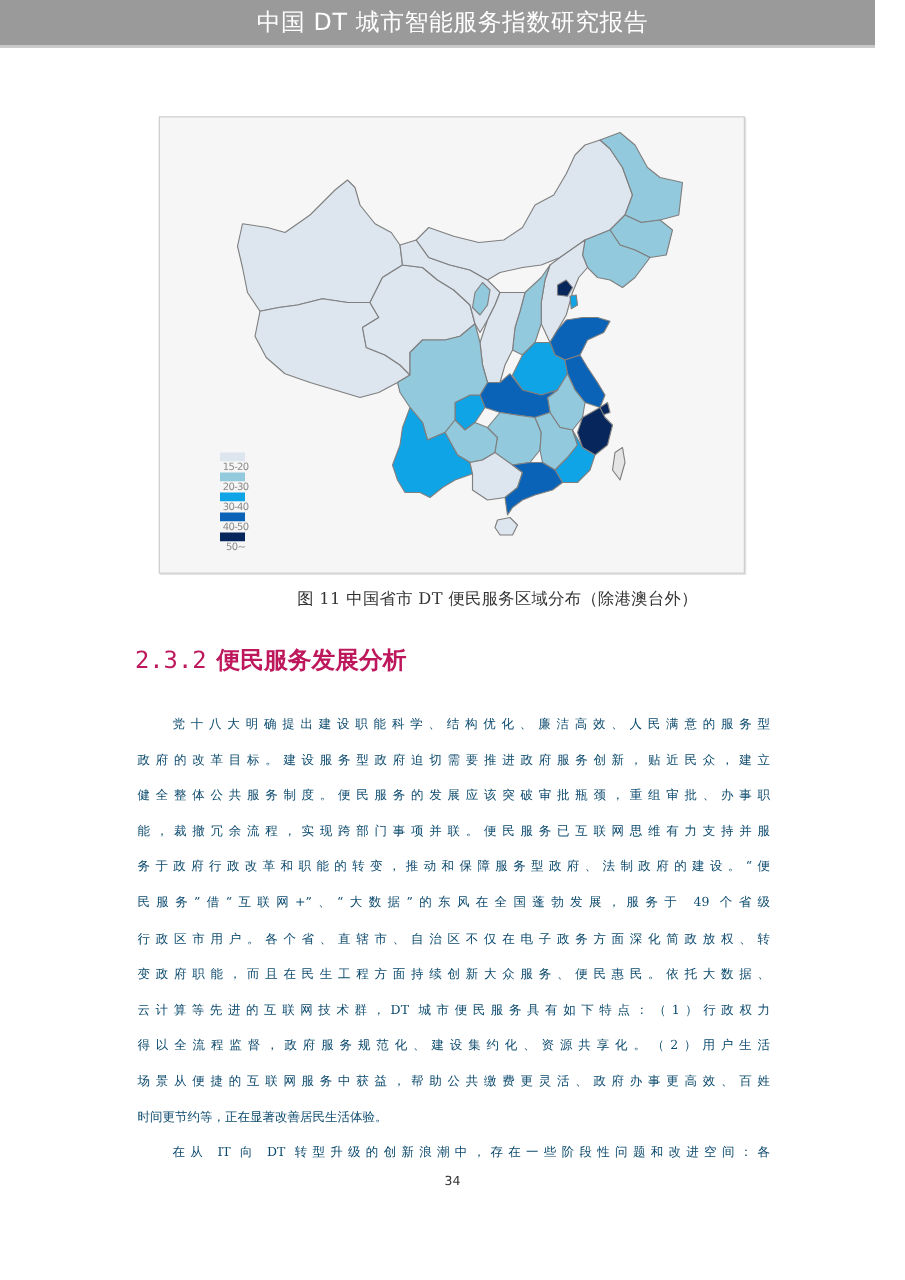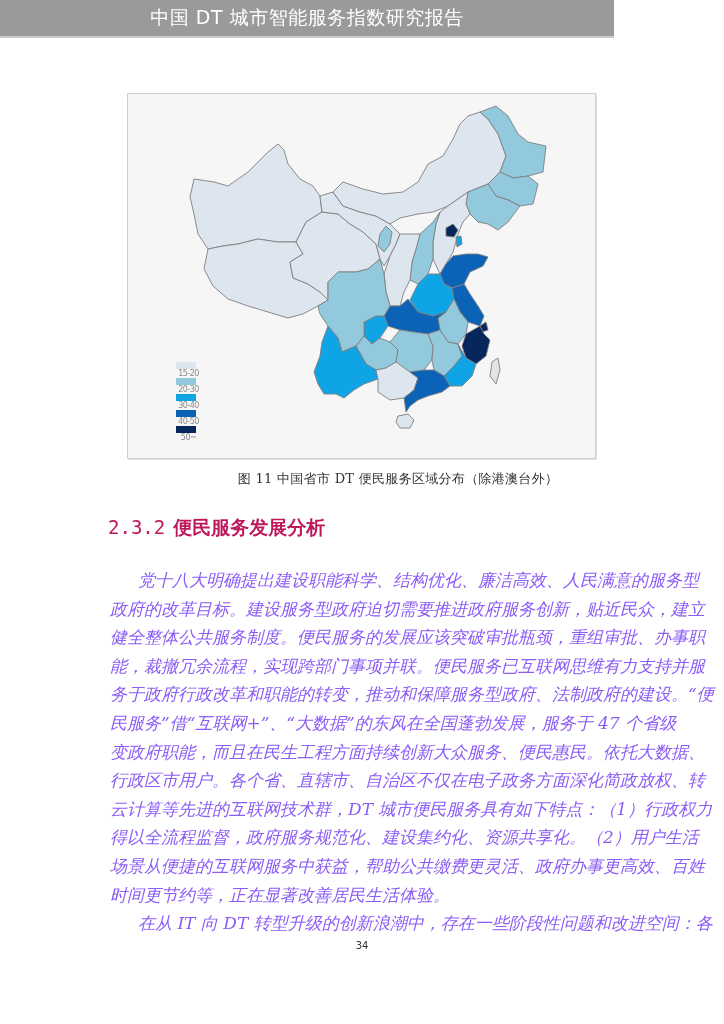--- a/index.html
+++ b/index.html
@@ -1,23 +1,23 @@
 <!DOCTYPE html>
 <html><head>
 <meta charset="utf-8">
 <style>
   html, body { margin: 0; padding: 0; }
   body {
     width: 724px; height: 1024px; background: #ffffff; position: relative; overflow: hidden;
     font-family: "DejaVu Serif", "Liberation Serif", serif; color: #222;
   }
   .header-bar {
-    position: absolute; left: 0; top: 0; width: 614px; height: 36px;
+    position: absolute; left: 0; top: 0; width: 676px; height: 36px;
     background: #9a9a9a; border-bottom: 2px solid #c9c9c9;
-    display: flex; align-items: center; justify-content: center;
+    display: flex; align-items: center; justify-content: center; padding-left: 24px;
   }
   .header-title {
     color: #ffffff; font-family: "DejaVu Sans", "Liberation Sans", sans-serif;
     font-size: 19px; letter-spacing: 0.5px;
   }
   .map-frame {
     position: absolute; left: 127px; top: 93px; width: 467px; height: 364px;
     background: #f6f6f6; border: 1px solid #cfcfcf; box-shadow: 1px 1px 0 #e2e2e2;
   }
   .map-svg { position: absolute; left: 0; top: 0; }
@@ -40,22 +40,22 @@
     font-size: 19px; font-weight: bold; color: #be185d;
   }
   .section-heading .num {
     font-family: "DejaVu Sans Mono", "Liberation Mono", monospace; font-weight: normal;
     margin-right: 8px;
   }
   .body-text {
     position: absolute; left: 110px; top: 566px; width: 506px;
   }
   .line {
-    font-size: 17px; line-height: 28.6px; height: 28.6px; white-space: nowrap;
-    color: #8b5cf6; text-align: justify; text-align-last: justify; font-style: italic;
+    font-size: 10px; line-height: 28.6px; height: 28.6px; white-space: nowrap;
+    color: #0c4a6e; text-align: justify; text-align-last: justify;
   }
   .line.indent { padding-left: 28px; }
   .line.last { text-align-last: left; }
   .page-number {
     position: absolute; left: 0; width: 724px; top: 940px; text-align: center;
     font-family: "DejaVu Sans", "Liberation Sans", sans-serif; font-size: 10px; color: #333;
   }
 </style>
 </head>
 <body>
@@ -162,23 +162,23 @@
 <div class="section-heading">
   <span class="num">2.3.2</span><span>便民服务发展分析</span>
 </div>
 
 <div class="body-text">
   <div class="line indent">党十八大明确提出建设职能科学、结构优化、廉洁高效、人民满意的服务型</div>
   <div class="line">政府的改革目标。建设服务型政府迫切需要推进政府服务创新，贴近民众，建立</div>
   <div class="line">健全整体公共服务制度。便民服务的发展应该突破审批瓶颈，重组审批、办事职</div>
   <div class="line">能，裁撤冗余流程，实现跨部门事项并联。便民服务已互联网思维有力支持并服</div>
   <div class="line">务于政府行政改革和职能的转变，推动和保障服务型政府、法制政府的建设。“便</div>
-  <div class="line">民服务”借“互联网+”、“大数据”的东风在全国蓬勃发展，服务于 47 个省级</div>
+  <div class="line">民服务”借“互联网+”、“大数据”的东风在全国蓬勃发展，服务于 49 个省级</div>
+  <div class="line">行政区市用户。各个省、直辖市、自治区不仅在电子政务方面深化简政放权、转</div>
   <div class="line">变政府职能，而且在民生工程方面持续创新大众服务、便民惠民。依托大数据、</div>
-  <div class="line">行政区市用户。各个省、直辖市、自治区不仅在电子政务方面深化简政放权、转</div>
   <div class="line">云计算等先进的互联网技术群，DT 城市便民服务具有如下特点：（1）行政权力</div>
   <div class="line">得以全流程监督，政府服务规范化、建设集约化、资源共享化。（2）用户生活</div>
   <div class="line">场景从便捷的互联网服务中获益，帮助公共缴费更灵活、政府办事更高效、百姓</div>
   <div class="line last">时间更节约等，正在显著改善居民生活体验。</div>
   <div class="line indent">在从 IT 向 DT 转型升级的创新浪潮中，存在一些阶段性问题和改进空间：各</div>
 </div>
 
 <div class="page-number">34</div>
 
 </body></html>

